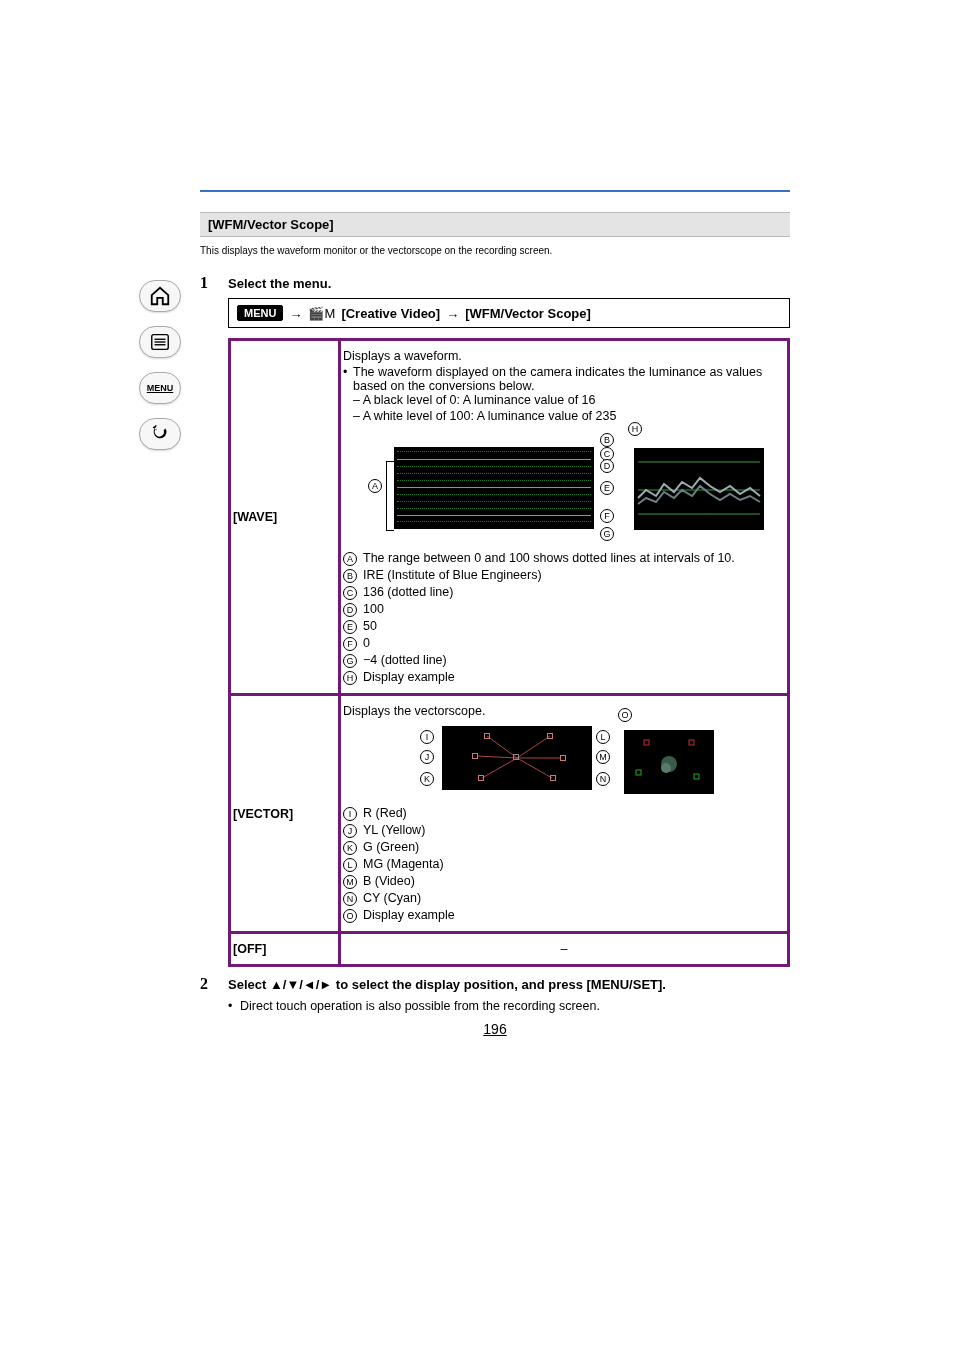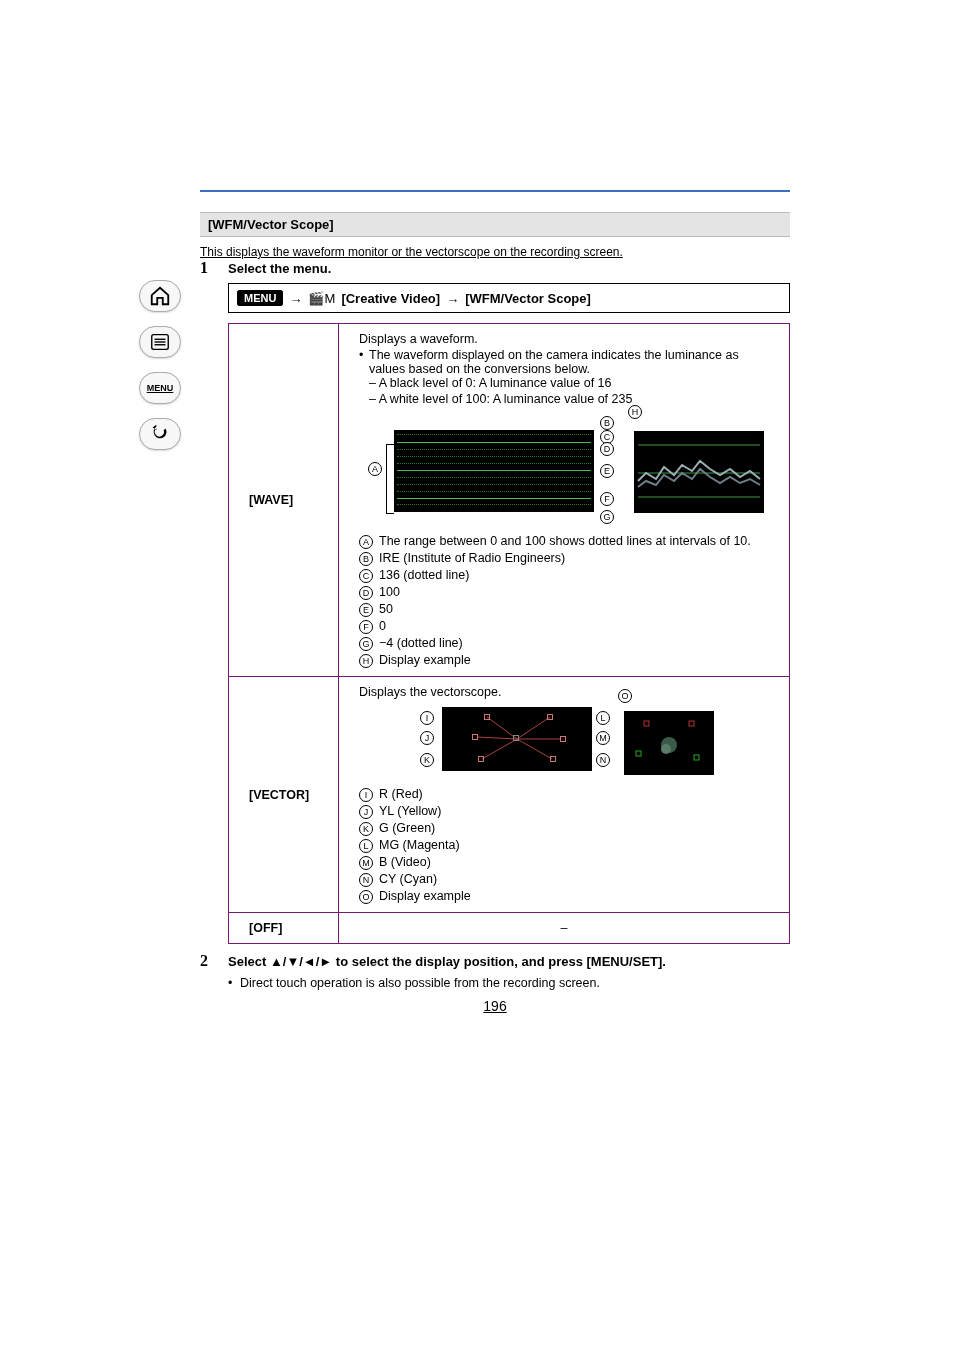--- a/index.html
+++ b/index.html
@@ -52,21 +52,21 @@
   }
   .section-title {
     background: #e4e4e4;
     border-top: 1px solid #bbb;
     border-bottom: 1px solid #bbb;
     padding: 4px 8px;
     font-weight: bold;
     font-size: 13px;
     margin-bottom: 8px;
   }
-  .intro { font-size: 12px; text-decoration: underline; }
+  .intro { margin-bottom: 18px; font-size: 10px; }
   .step-row { display: flex; align-items: flex-start; margin-bottom: 6px; }
   .step-num {
     font-weight: bold;
     font-size: 16px;
     width: 28px;
     flex-shrink: 0;
     font-family: "Times New Roman", serif;
   }
   .step-text { font-weight: bold; font-size: 13px; padding-top: 2px; }
   .menu-path {
@@ -90,22 +90,22 @@
     border-radius: 2px;
   }
   .arrow-path { font-weight: normal; }
   table.opts {
     border-collapse: collapse;
     width: calc(100% - 28px);
     margin-left: 28px;
     margin-bottom: 8px;
   }
   table.opts td {
-    border: 1px solid #701a75;
-    padding: 8px 20px;
+    border: 3px solid #701a75;
+    padding: 8px 2px;
     vertical-align: middle;
     font-size: 12.5px;
   }
   td.optname {
     width: 110px;
     text-align: left;
     font-weight: bold;
     background: #fff;
   }
   .desc p { margin-bottom: 2px; }
@@ -308,21 +308,21 @@
             </div>
           </div>
         </div>
 
         <div class="callout-row">
               <span class="callout-label">A</span>
               <span>The range between 0 and 100 shows dotted lines at intervals of 10.</span>
             </div>
         <div class="callout-row">
               <span class="callout-label">B</span>
-              <span>IRE (Institute of Radio Engineers)</span>
+              <span>IRE (Institute of Blue Engineers)</span>
             </div>
         <div class="callout-row">
               <span class="callout-label">C</span>
               <span>136 (dotted line)</span>
             </div>
         <div class="callout-row">
               <span class="callout-label">D</span>
               <span>100</span>
             </div>
         <div class="callout-row">

